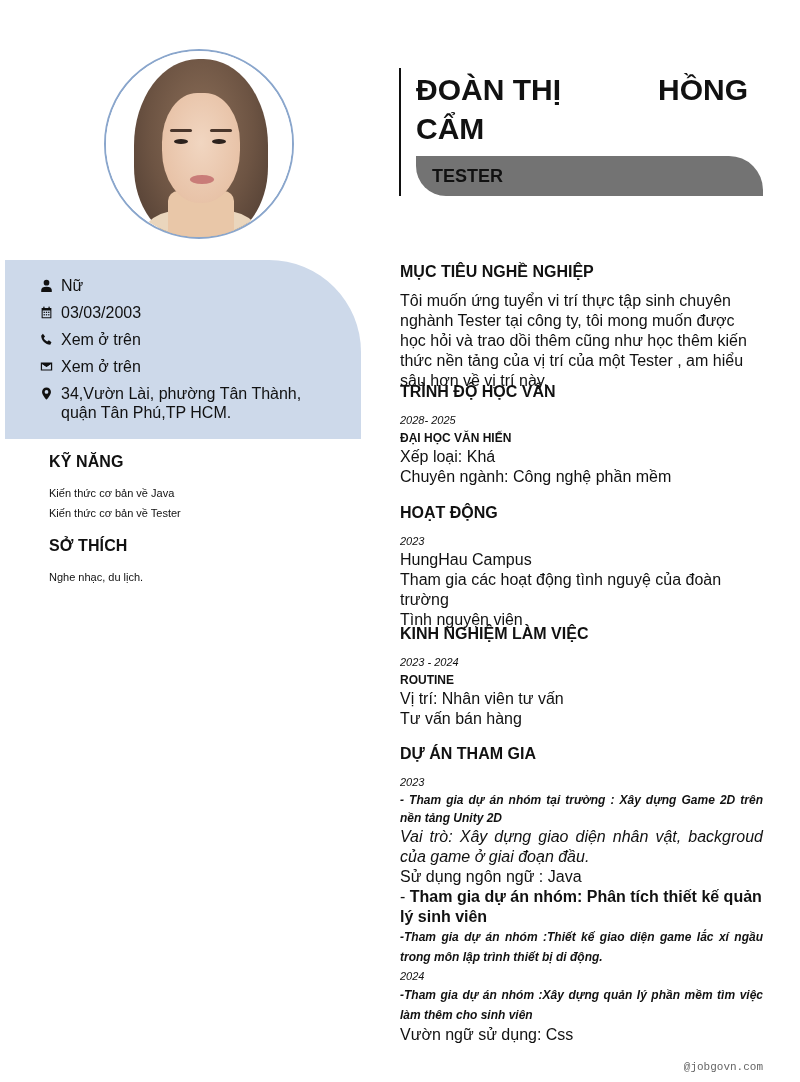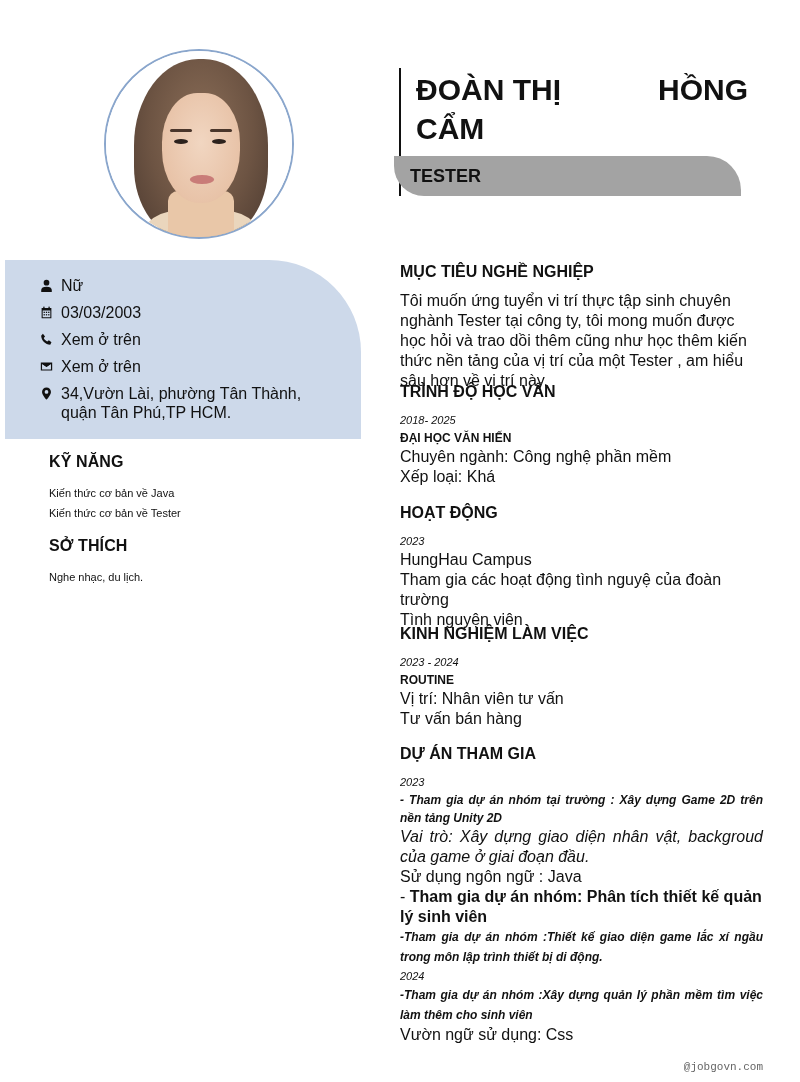--- a/index.html
+++ b/index.html
@@ -51,22 +51,22 @@
   .name-bar { position: absolute; left: 399px; top: 68px; width: 2px; height: 128px; background: #111; }
   .name {
     position: absolute; left: 416px; top: 70px; width: 332px;
     font-size: 30px; font-weight: bold; line-height: 39px; color: #111;
     text-align: justify; text-align-last: left;
   }
   .name .w1 { float: left; }
   .name .w2 { float: right; }
   .name .w3 { clear: both; display: block; }
   .role-pill {
-    position: absolute; left: 394px; top: 156px; width: 347px; height: 40px;
-    background: #a3a3a3; border-top-right-radius: 34px; border-bottom-left-radius: 30px;
+    position: absolute; left: 416px; top: 156px; width: 347px; height: 40px;
+    background: #737373; border-top-right-radius: 34px; border-bottom-left-radius: 30px;
   }
   .role-text { position: absolute; left: 16px; top: 10px; font-size: 18px; font-weight: bold; color: #111; }
 
   .right-col { position: absolute; left: 400px; width: 363px; }
   .r-title { font-size: 16px; font-weight: bold; color: #111; line-height: 20px; }
   .r-date { font-size: 11px; font-style: italic; color: #111; line-height: 18px; }
   .r-strong { font-size: 12px; font-weight: bold; color: #111; line-height: 18px; }
   .r-text { font-size: 16px; color: #111; line-height: 20px; }
   .r-just { text-align: justify; font-style: italic; }
   .watermark { position: absolute; right: 37px; top: 1061px; font-family: "Liberation Mono", monospace; font-size: 11px; color: #666; }
@@ -162,24 +162,24 @@
   <span class="role-text">TESTER</span>
 </div>
 
 <div class="right-col" style="top:262px">
   <div class="r-title">MỤC TIÊU NGHỀ NGHIỆP</div>
   <div class="r-text" style="margin-top:9px">Tôi muốn ứng tuyển vi trí thực tập sinh chuyên nghành Tester tại công ty, tôi mong muốn  được học hỏi và trao dồi thêm cũng như  học thêm kiến thức nền tảng của vị trí của một Tester , am hiểu sâu hơn về vị trí này.</div>
 </div>
 
 <div class="right-col" style="top:382px">
   <div class="r-title">TRÌNH ĐỘ HỌC VẤN</div>
-  <div class="r-date" style="margin-top:9px">2018- 2025</div>
+  <div class="r-date" style="margin-top:9px">2028- 2025</div>
   <div class="r-strong">ĐẠI HỌC VĂN HIẾN</div>
+  <div class="r-text">Xếp loại: Khá</div>
   <div class="r-text">Chuyên ngành: Công nghệ phần mềm</div>
-  <div class="r-text">Xếp loại: Khá</div>
 </div>
 
 <div class="right-col" style="top:503px">
   <div class="r-title">HOẠT ĐỘNG</div>
   <div class="r-date" style="margin-top:9px">2023</div>
   <div class="r-text">HungHau Campus</div>
   <div class="r-text">Tham gia các hoạt động tình nguyệ của đoàn trường</div>
   <div class="r-text">Tình nguyện viên</div>
 </div>
 

